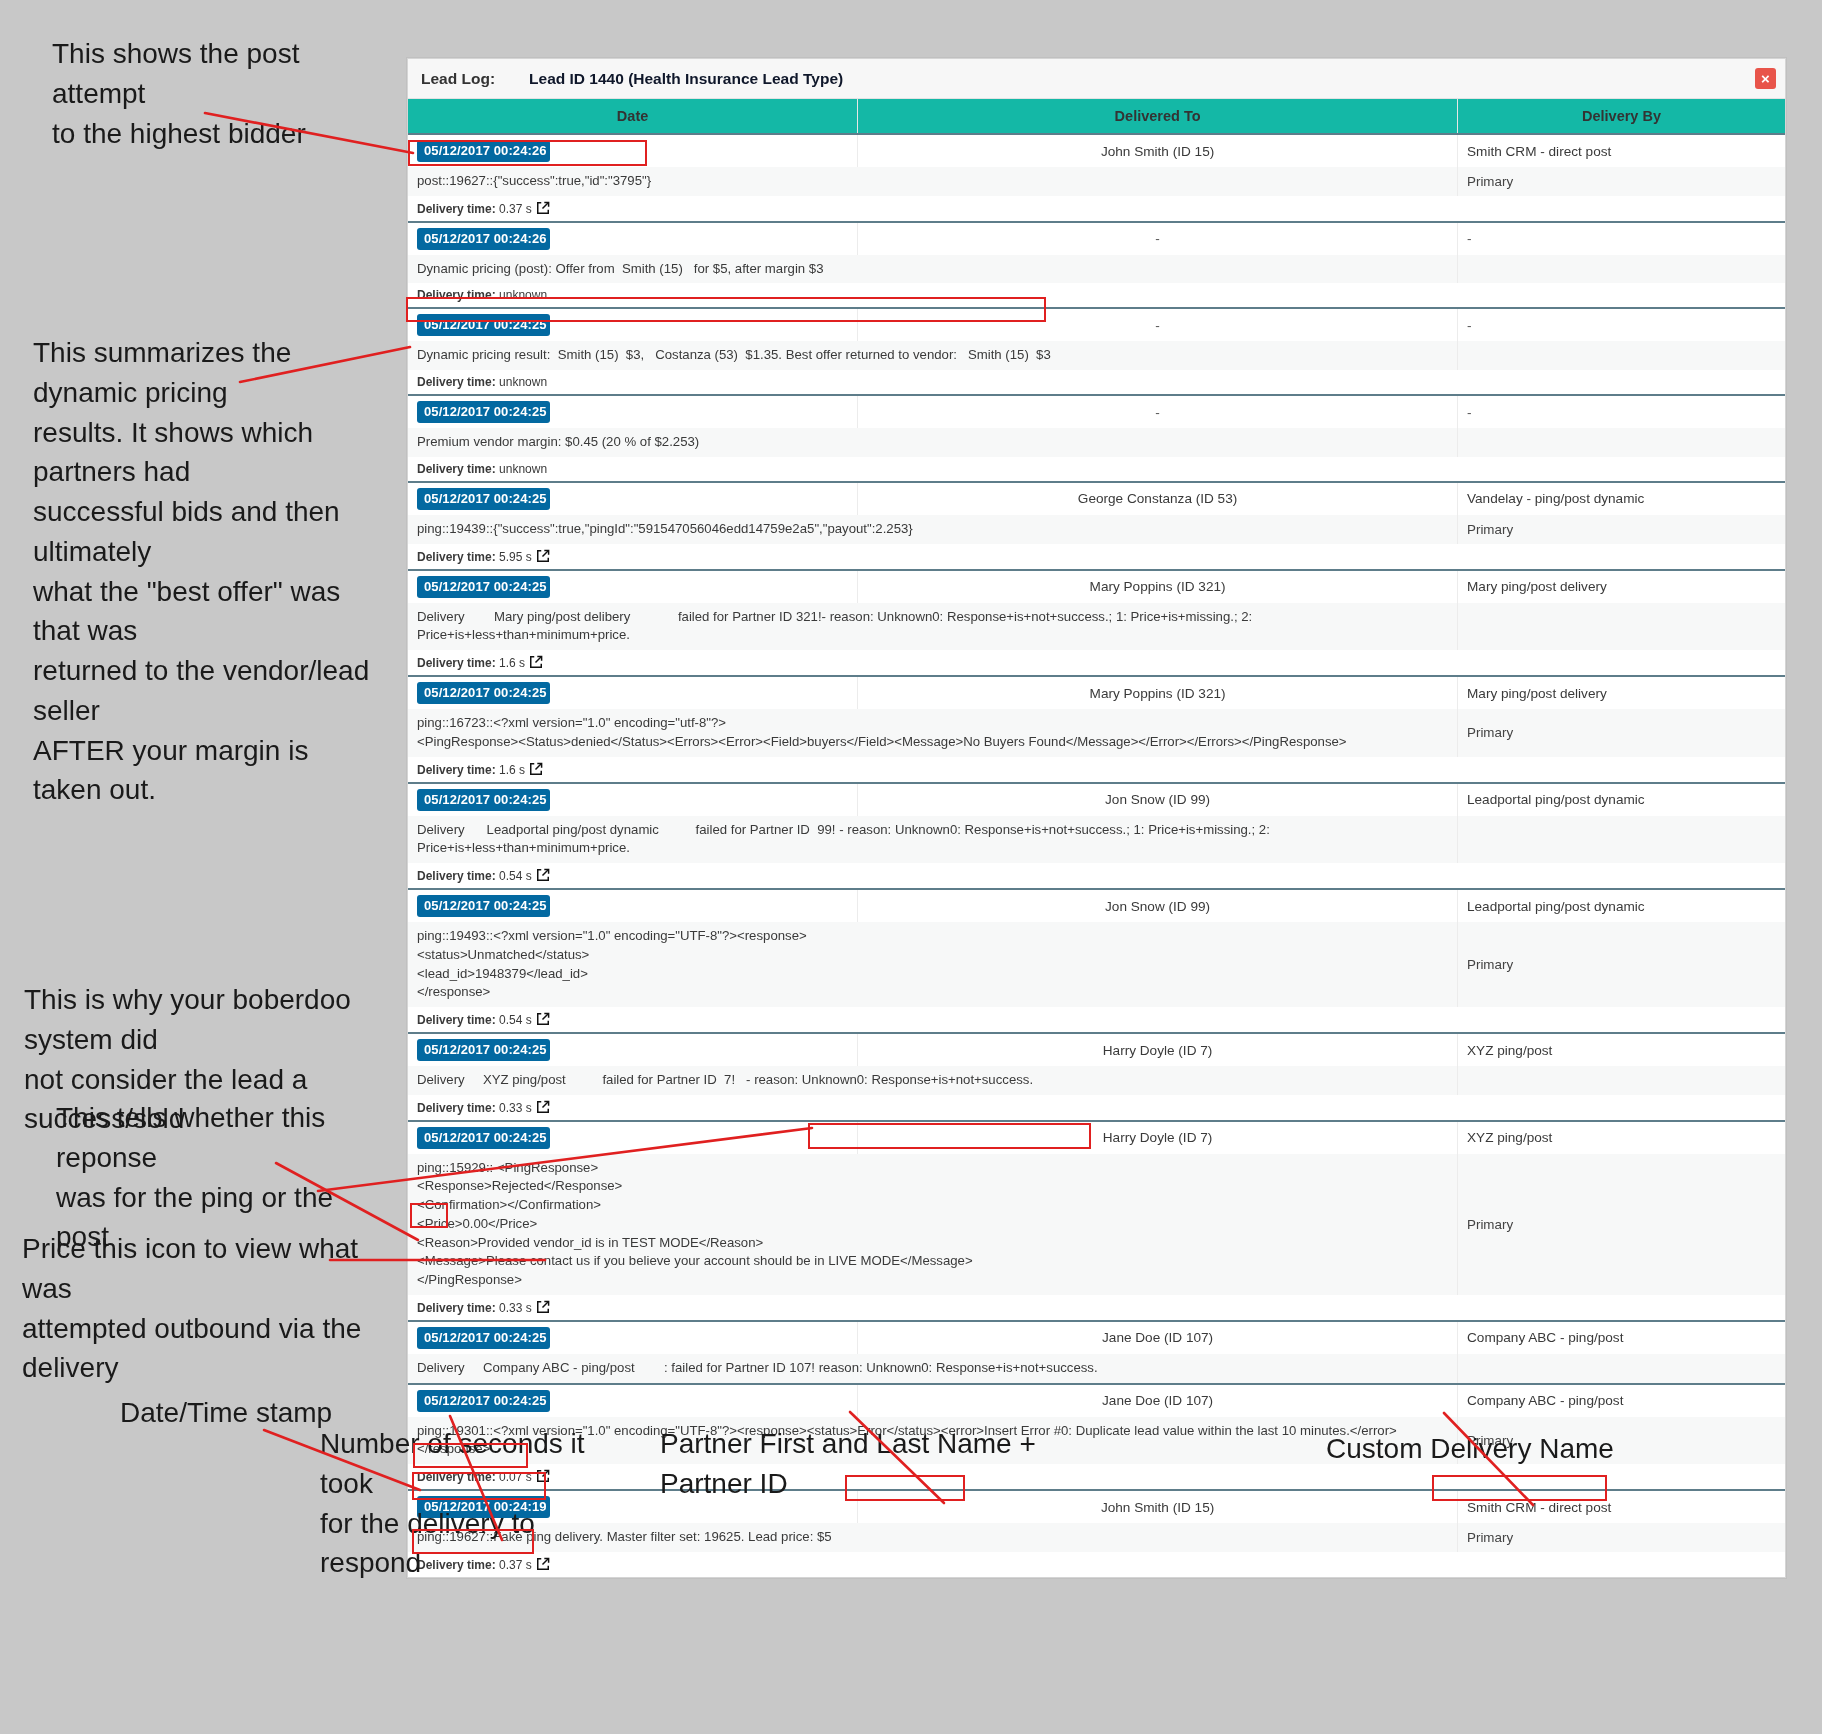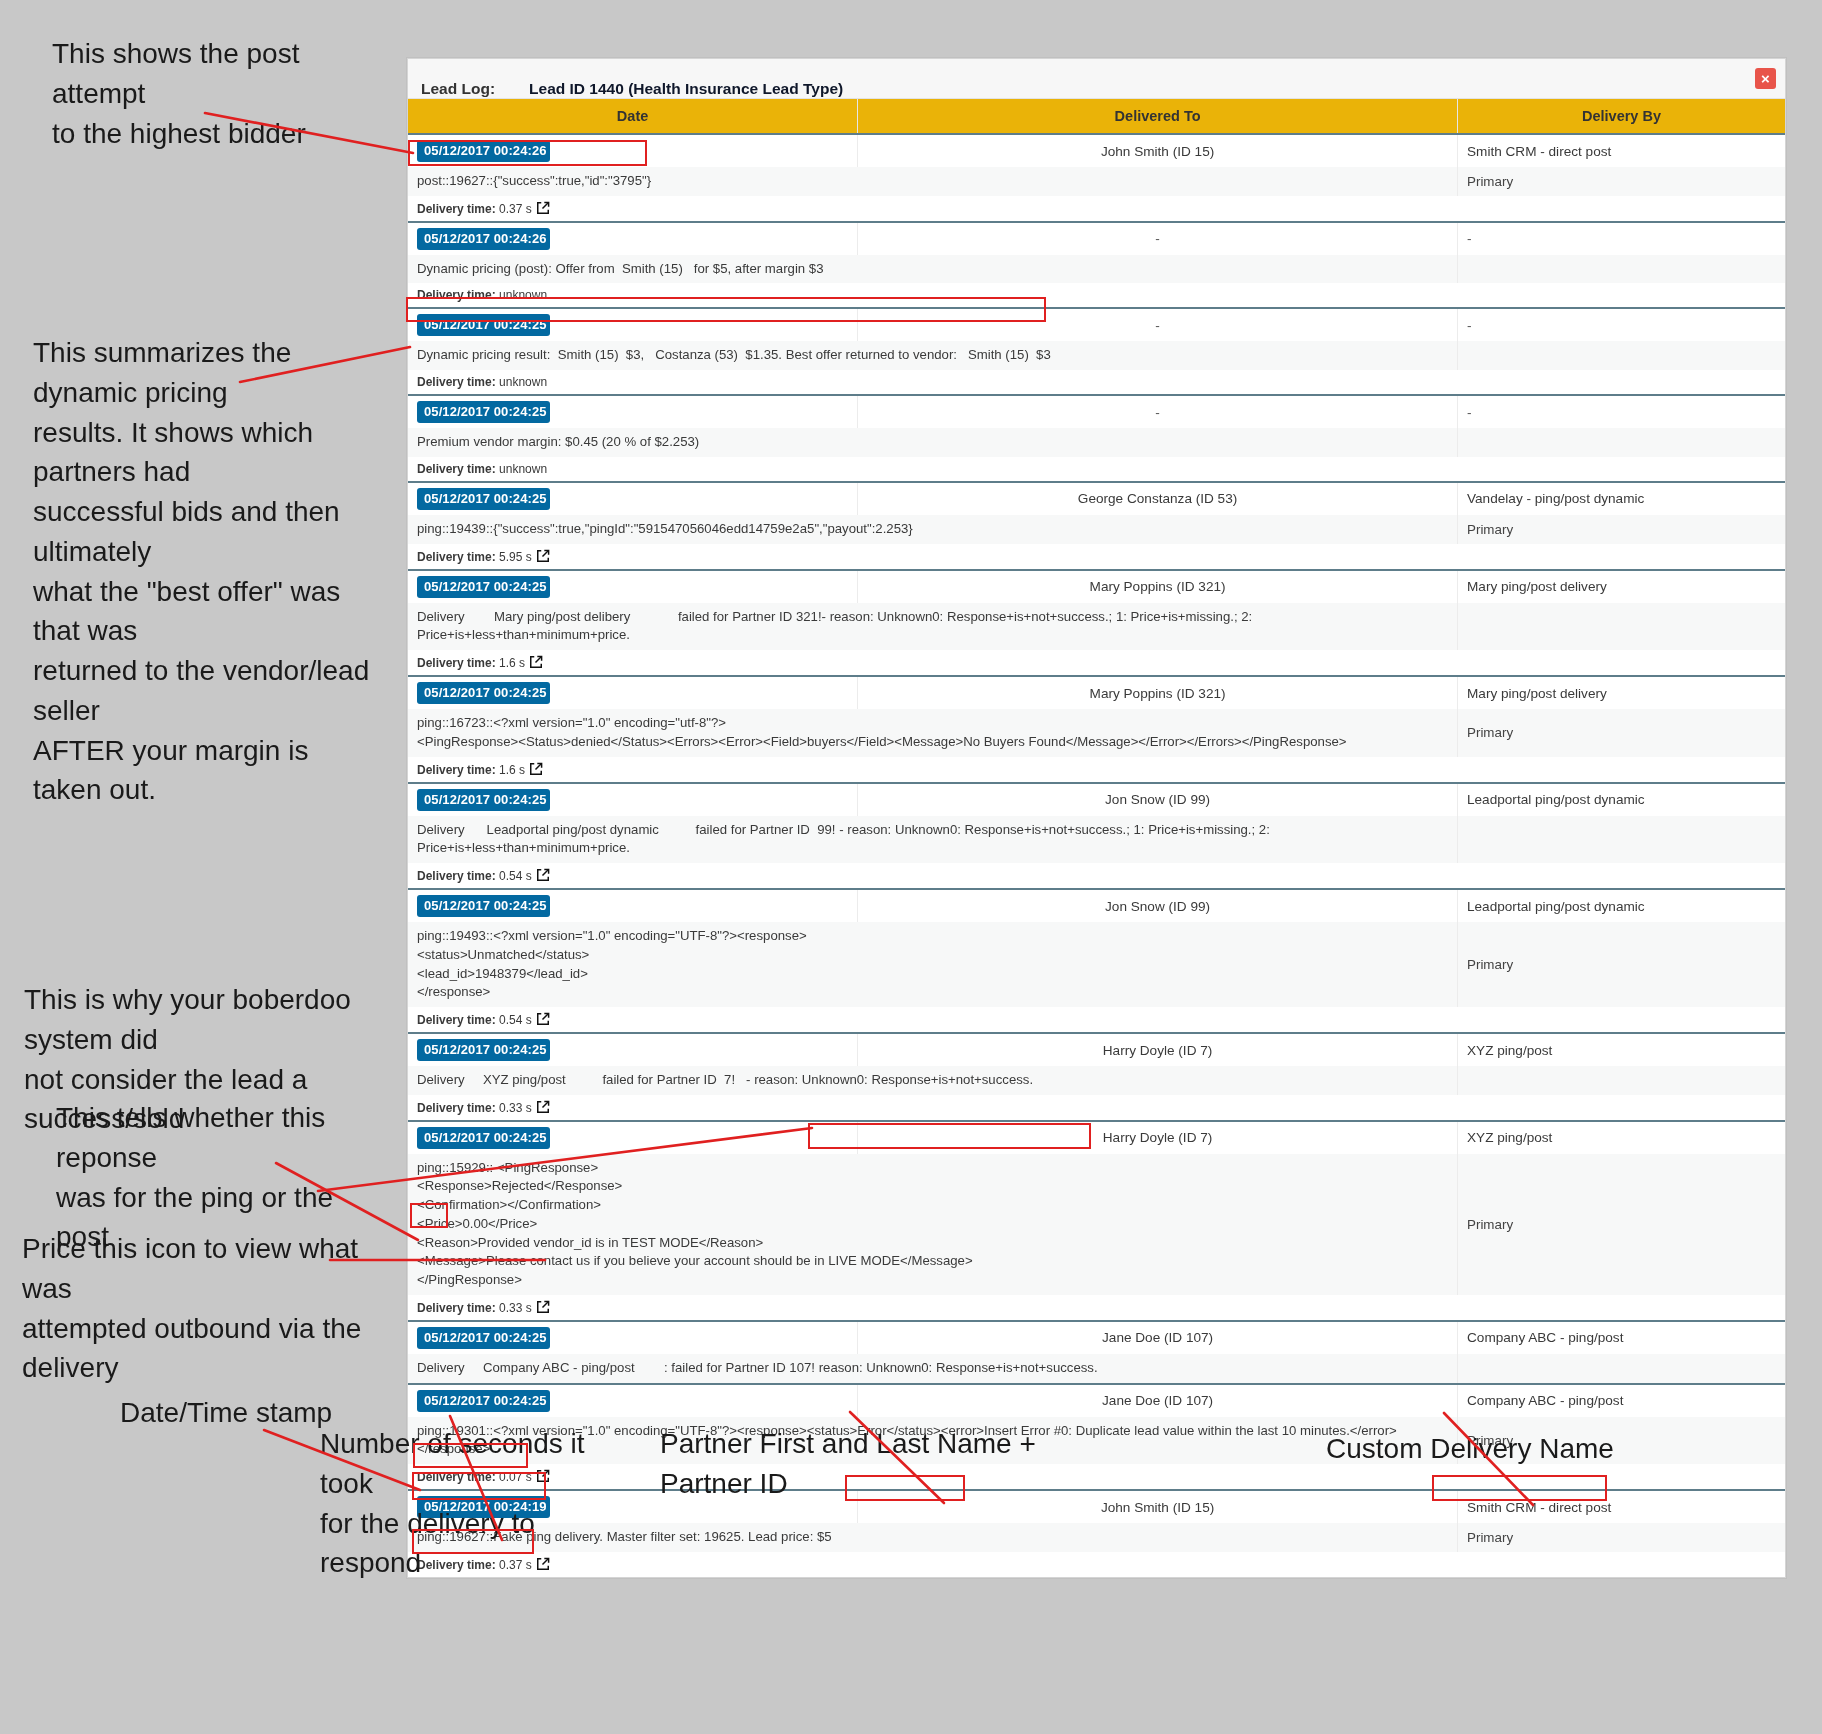--- a/index.html
+++ b/index.html
@@ -45,21 +45,21 @@
     background: #ffffff;
     border: 1px solid #d5d5d5;
     box-shadow: 0 0 0 1px rgba(0,0,0,0.04);
   }
   .win-header {
     position: relative;
     height: 40px;
     background: #f7f7f7;
     border-bottom: 1px solid #e3e3e3;
     display: flex;
-    align-items: flex-end;
+    align-items: center;
     padding-left: 13px;
     box-sizing: border-box;
   }
   .win-title-label {
     font-size: 15.5px;
     font-weight: bold;
     color: #333;
     margin-right: 34px;
   }
   .win-title-text {
@@ -87,21 +87,21 @@
   table.log {
     width: 100%;
     border-collapse: collapse;
     table-layout: fixed;
   }
   table.log col.c-date   { width: 449px; }
   table.log col.c-to     { width: 599px; }
   table.log col.c-by     { width: 327px; }
 
   thead th {
-    background: #eab308;
+    background: #14b8a6;
     font-size: 14.5px;
     font-weight: bold;
     color: #333;
     text-align: center;
     padding: 9px 4px;
     border-bottom: 1px solid #e0e0e0;
     border-right: 1px solid #e6e6e6;
   }
   thead th:last-child { border-right: none; }
 

